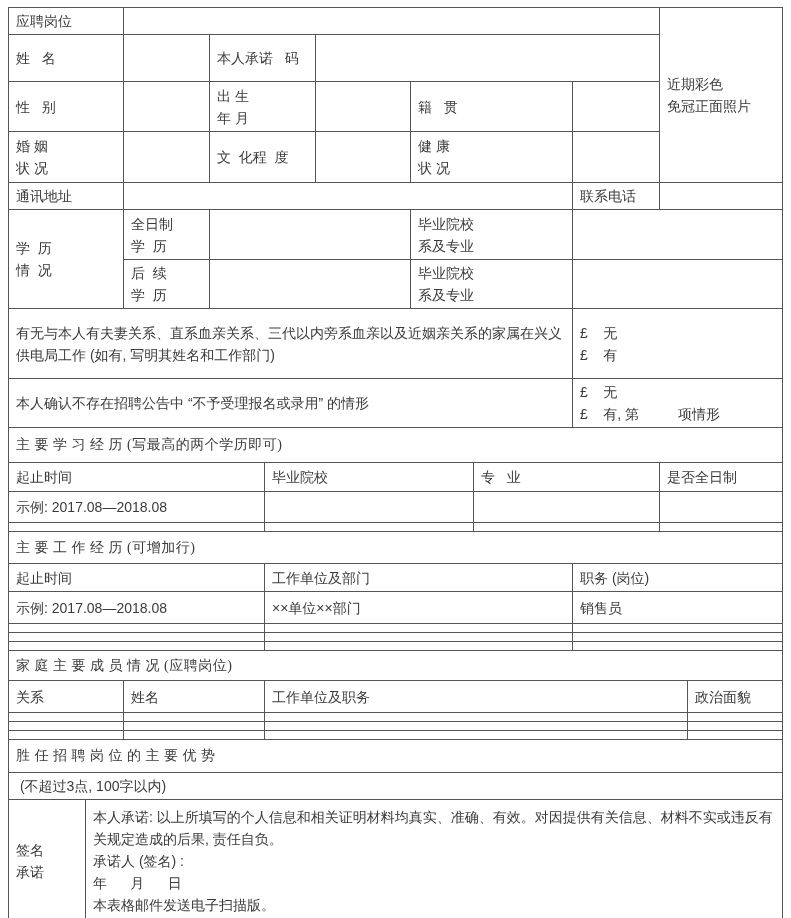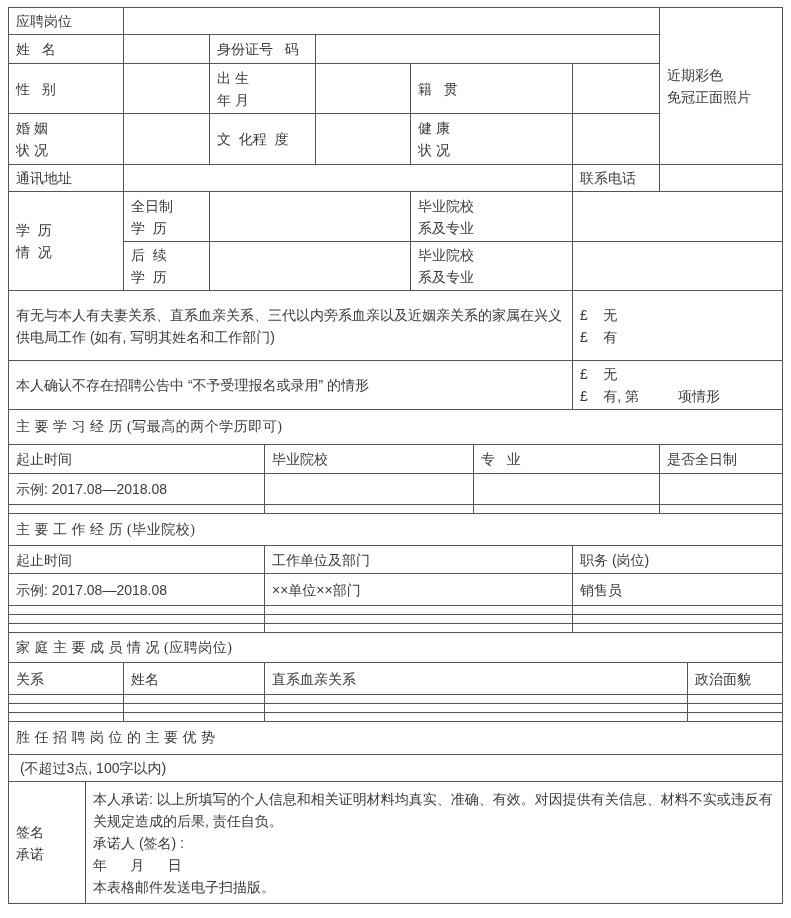--- a/index.html
+++ b/index.html
@@ -60,24 +60,24 @@
   </colgroup>
 
   <tbody>
       <tr style="height:26px">
     <td colspan="2">应聘岗位</td>
     <td colspan="7"></td>
     <td colspan="2" rowspan="4">近期彩色
 免冠正面照片</td>
   </tr>
 
-  <tr style="height:29px">
+  <tr style="height:47px">
     <td colspan="2">姓   名</td>
     <td></td>
-    <td colspan="2">身份证号   码</td>
+    <td colspan="2">本人承诺   码</td>
     <td colspan="4"></td>
   </tr>
 
   <tr style="height:50px">
     <td colspan="2">性   别</td>
     <td></td>
     <td colspan="2">出 生
 年 月</td>
     <td></td>
     <td colspan="2">籍   贯</td>
@@ -151,21 +151,21 @@
   </tr>
 
   <tr class="thin">
     <td colspan="4"></td>
     <td colspan="3"></td>
     <td colspan="2"></td>
     <td colspan="2"></td>
   </tr>
 
   <tr style="height:32px">
-    <td colspan="11" class="title-cell">主 要 工 作 经 历 (毕业院校)</td>
+    <td colspan="11" class="title-cell">主 要 工 作 经 历 (可增加行)</td>
   </tr>
 
   <tr style="height:28px">
     <td colspan="4">起止时间</td>
     <td colspan="4">工作单位及部门</td>
     <td colspan="3">职务 (岗位)</td>
   </tr>
 
   <tr style="height:32px">
     <td colspan="4">示例: 2017.08—2018.08</td>
@@ -189,21 +189,21 @@
     <td colspan="3"></td>
   </tr>
 
   <tr style="height:30px">
     <td colspan="11" class="title-cell">家 庭 主 要 成 员 情 况 (应聘岗位)</td>
   </tr>
 
   <tr style="height:32px">
     <td colspan="2">关系</td>
     <td colspan="2">姓名</td>
-    <td colspan="6">直系血亲关系</td>
+    <td colspan="6">工作单位及职务</td>
     <td>政治面貌</td>
   </tr>
 
   <tr class="thin">
     <td colspan="2"></td>
     <td colspan="2"></td>
     <td colspan="6"></td>
     <td></td>
   </tr>
   <tr class="thin">

